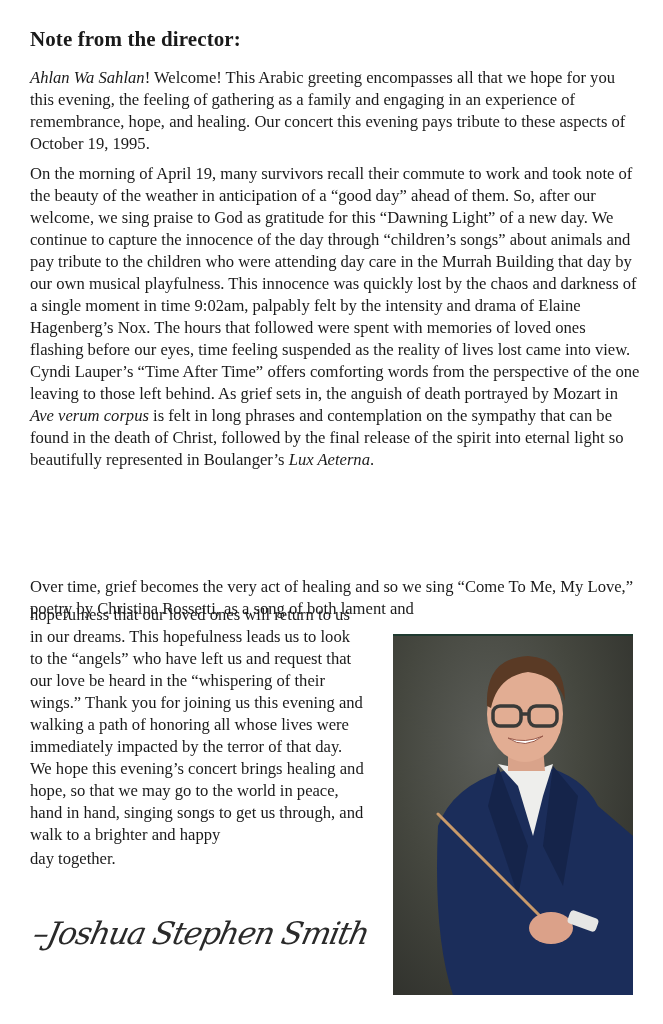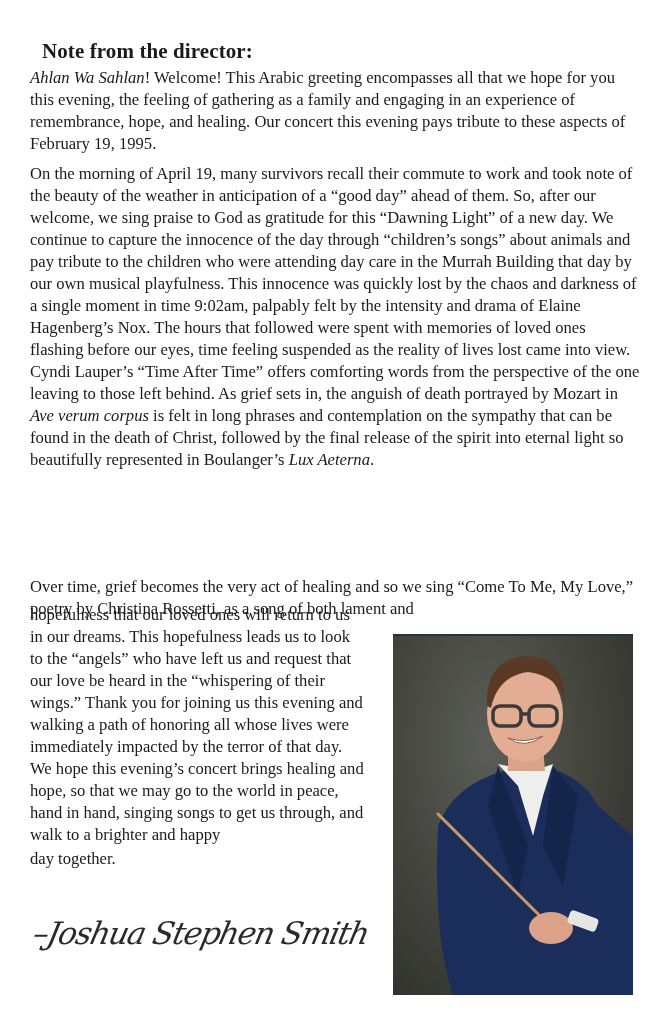--- a/index.html
+++ b/index.html
@@ -3,21 +3,21 @@
   <meta charset="utf-8">
   <style>
     html, body { margin: 0; padding: 0; background: #ffffff; }
     body {
       width: 663px; height: 1024px; position: relative; overflow: hidden;
       color: #1a1a1a;
       font-family: "Liberation Serif", "DejaVu Serif", serif;
     }
     .heading {
       position: absolute; left: 30px; top: 27px;
-      font-size: 21px; font-weight: bold; margin: 12px;
+      font-size: 21px; font-weight: bold; margin: 0;
       letter-spacing: 0.1px;
     }
     .para {
       position: absolute; left: 30px; margin: 0;
       font-size: 16.6px; line-height: 22px;
     }
     .p1 { top: 67px; width: 610px; }
     .p2 { top: 163px; width: 610px; }
     .p3a { top: 576px; width: 610px; }
     .p3b { top: 596px; width: 335px; margin-top: 8px; }
@@ -36,21 +36,21 @@
       overflow: hidden;
       border-top: 2px solid #1f3a30;
     }
     .photo svg { display: block; }
   </style>
 </head>
 <body>
 
 <h1 class="heading">Note from the director:</h1>
 
-<p class="para p1"><em>Ahlan Wa Sahlan</em><span>! Welcome! This Arabic greeting encompasses all that we hope for you this evening, the feeling of gathering as a family and engaging in an experience of remembrance, hope, and healing. Our concert this evening pays tribute to these aspects of February 19, 1995.</span></p>
+<p class="para p1"><em>Ahlan Wa Sahlan</em><span>! Welcome! This Arabic greeting encompasses all that we hope for you this evening, the feeling of gathering as a family and engaging in an experience of remembrance, hope, and healing. Our concert this evening pays tribute to these aspects of October 19, 1995.</span></p>
 
 <p class="para p2"><span>On the morning of April 19, many survivors recall their commute to work and took note of the beauty of the weather in anticipation of a “good day” ahead of them. So, after our welcome, we sing praise to God as gratitude for this “Dawning Light” of a new day. We continue to capture the innocence of the day through “children’s songs” about animals and pay tribute to the children who were attending day care in the Murrah Building that day by our own musical playfulness. This innocence was quickly lost by the chaos and darkness of a single moment in time 9:02am, palpably felt by the intensity and drama of Elaine Hagenberg’s Nox. The hours that followed were spent with memories of loved ones flashing before our eyes, time feeling suspended as the reality of lives lost came into view. Cyndi Lauper’s “Time After Time” offers comforting words from the perspective of the one leaving to those left behind. As grief sets in, the anguish of death portrayed by Mozart in </span><em>Ave verum corpus</em><span> is felt in long phrases and contemplation on the sympathy that can be found in the death of Christ, followed by the final release of the spirit into eternal light so beautifully represented in Boulanger’s </span><em>Lux Aeterna</em><span>.</span></p>
 
 <p class="para p3a">Over time, grief becomes the very act of healing and so we sing “Come To Me, My Love,” poetry by Christina Rossetti, as a song of both lament and</p>
 <p class="para p3b"><span>hopefulness that our loved ones will return to us in our dreams. This hopefulness leads us to look to the “angels” who have left us and request that our love be heard in the “whispering of their wings.” Thank you for joining us this evening and walking a path of honoring all whose lives were immediately impacted by the terror of that day. We hope this evening’s concert brings healing and hope, so that we may go to the world in peace, hand in hand, singing songs to get us through, and walk to a brighter and happy</span><span class="last">day together.</span></p>
 
 <div class="signature">–Joshua Stephen Smith</div>
 
 <div class="photo" title="Portrait of the director in a navy suit holding a conductor's baton">
   <svg width="240" height="359" viewBox="0 0 240 359">

